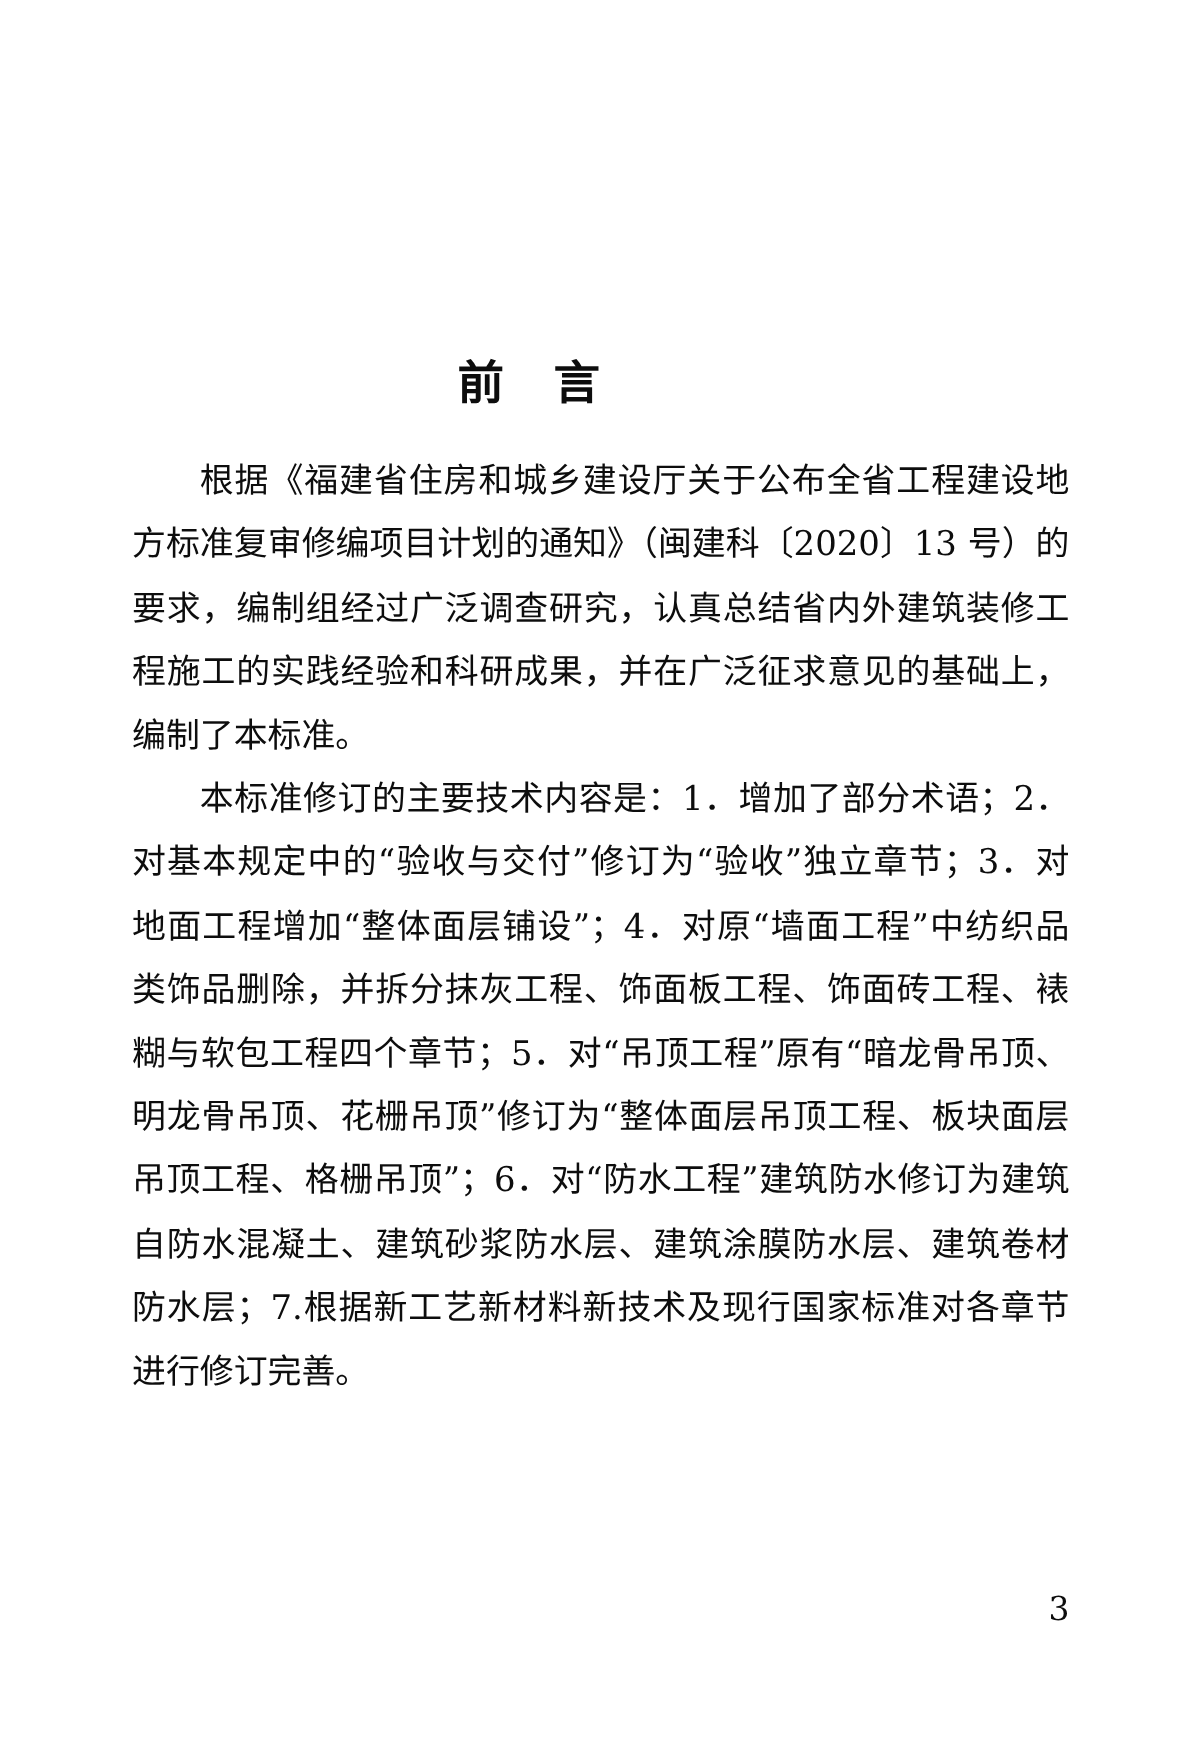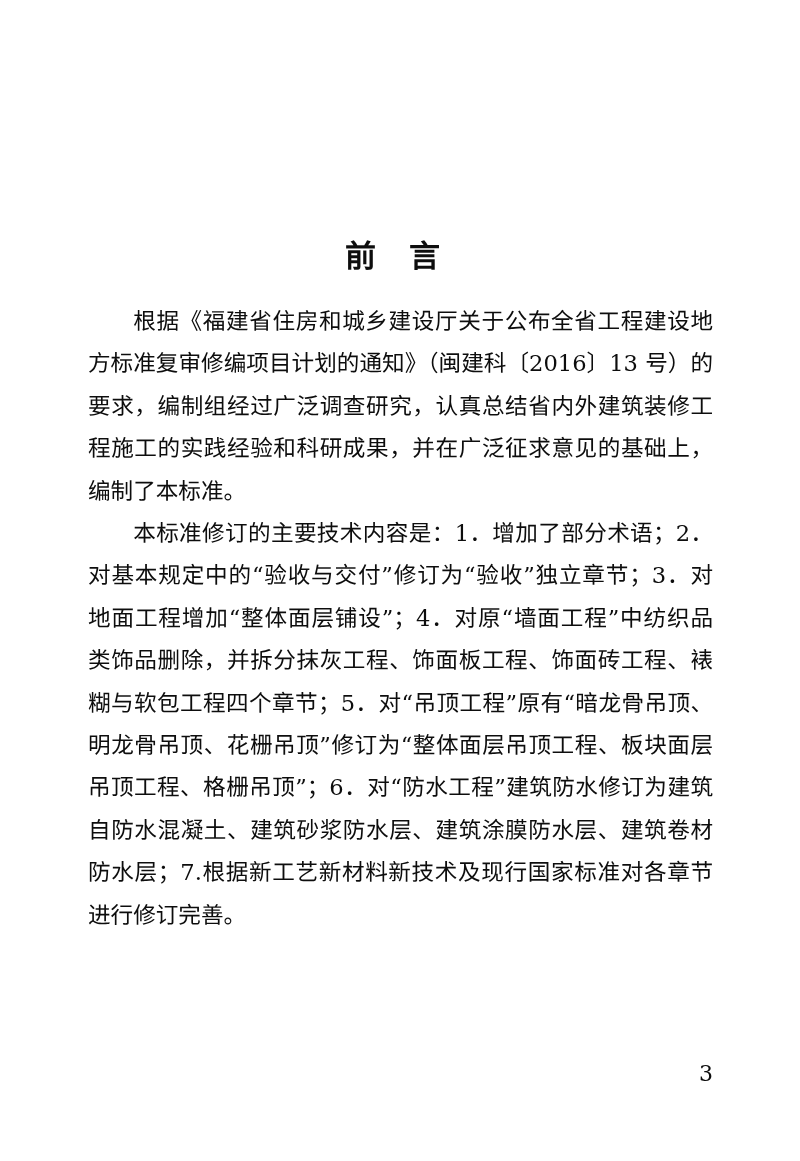--- a/index.html
+++ b/index.html
@@ -26,21 +26,20 @@
     position: absolute;
     top: 213px;
     left: 0;
     width: 706px;
     text-align: center;
     font-size: 31px;
     line-height: 44px;
     font-weight: 700;
     letter-spacing: 1px;
     white-space: pre;
-    padding-left: 40px;
   }
 
   
   .body-block {
     position: absolute;
     top: 300px;
     left: 88px;
     width: 625px;
     font-size: 22.6px;
     line-height: 42.4px;
@@ -68,20 +67,20 @@
   }
 </style>
 </head>
 <body>
 
 <div class="page">
 
   <h1 class="doc-title">前　言</h1>
 
   <div class="body-block">
-    <p class="para">根据《福建省住房和城乡建设厅关于公布全省工程建设地方标准复审修编项目计划的通知》（闽建科〔2016〕13 号）的要求，编制组经过广泛调查研究，认真总结省内外建筑装修工程施工的实践经验和科研成果，并在广泛征求意见的基础上，编制了本标准。</p>
+    <p class="para">根据《福建省住房和城乡建设厅关于公布全省工程建设地方标准复审修编项目计划的通知》（闽建科〔2020〕13 号）的要求，编制组经过广泛调查研究，认真总结省内外建筑装修工程施工的实践经验和科研成果，并在广泛征求意见的基础上，编制了本标准。</p>
     <p class="para">本标准修订的主要技术内容是：1．增加了部分术语；2．对基本规定中的“验收与交付”修订为“验收”独立章节；3．对地面工程增加“整体面层铺设”；4．对原“墙面工程”中纺织品类饰品删除，并拆分抹灰工程、饰面板工程、饰面砖工程、裱糊与软包工程四个章节；5．对“吊顶工程”原有“暗龙骨吊顶、明龙骨吊顶、花栅吊顶”修订为“整体面层吊顶工程、板块面层吊顶工程、格栅吊顶”；6．对“防水工程”建筑防水修订为建筑自防水混凝土、建筑砂浆防水层、建筑涂膜防水层、建筑卷材防水层；7.根据新工艺新材料新技术及现行国家标准对各章节进行修订完善。</p>
 
   </div>
 
   <div class="page-number">3</div>
 
 </div>
 
 </body></html>

